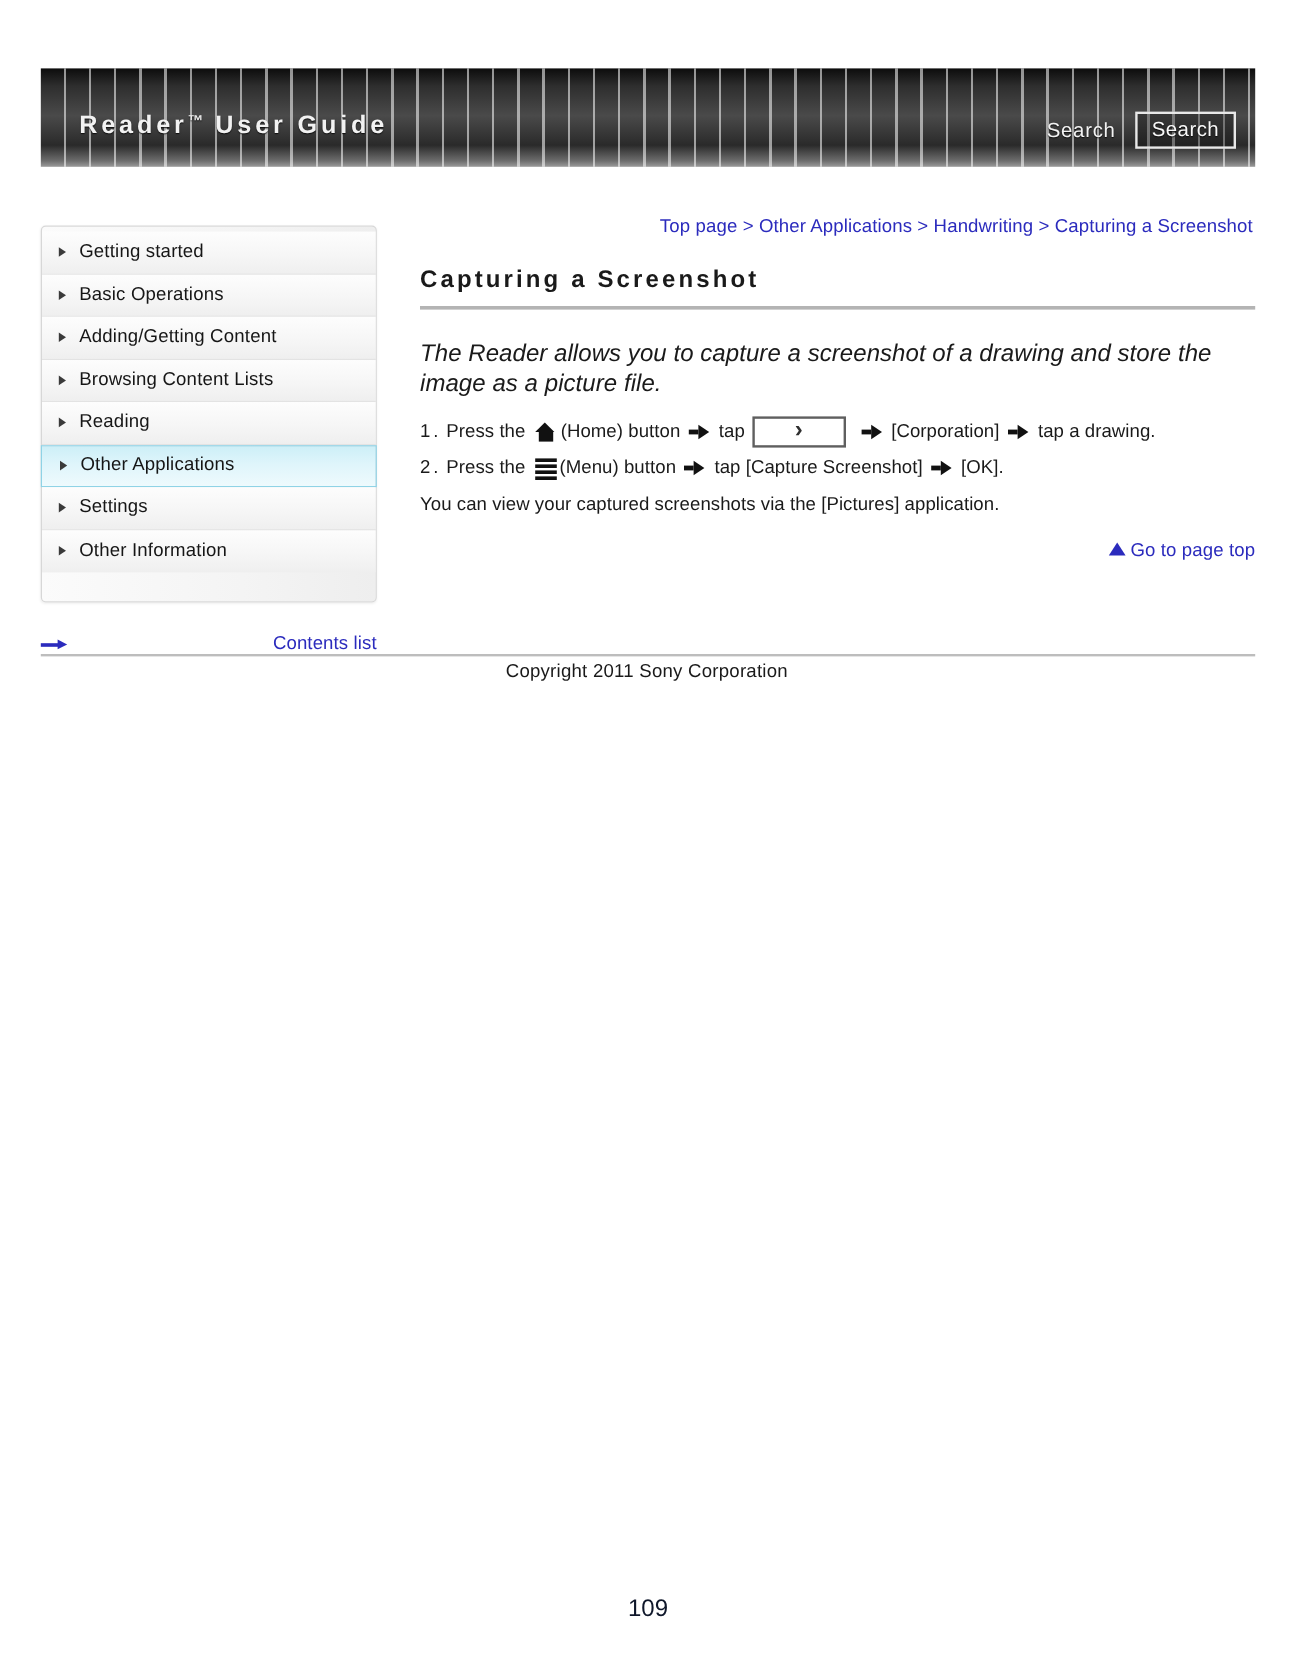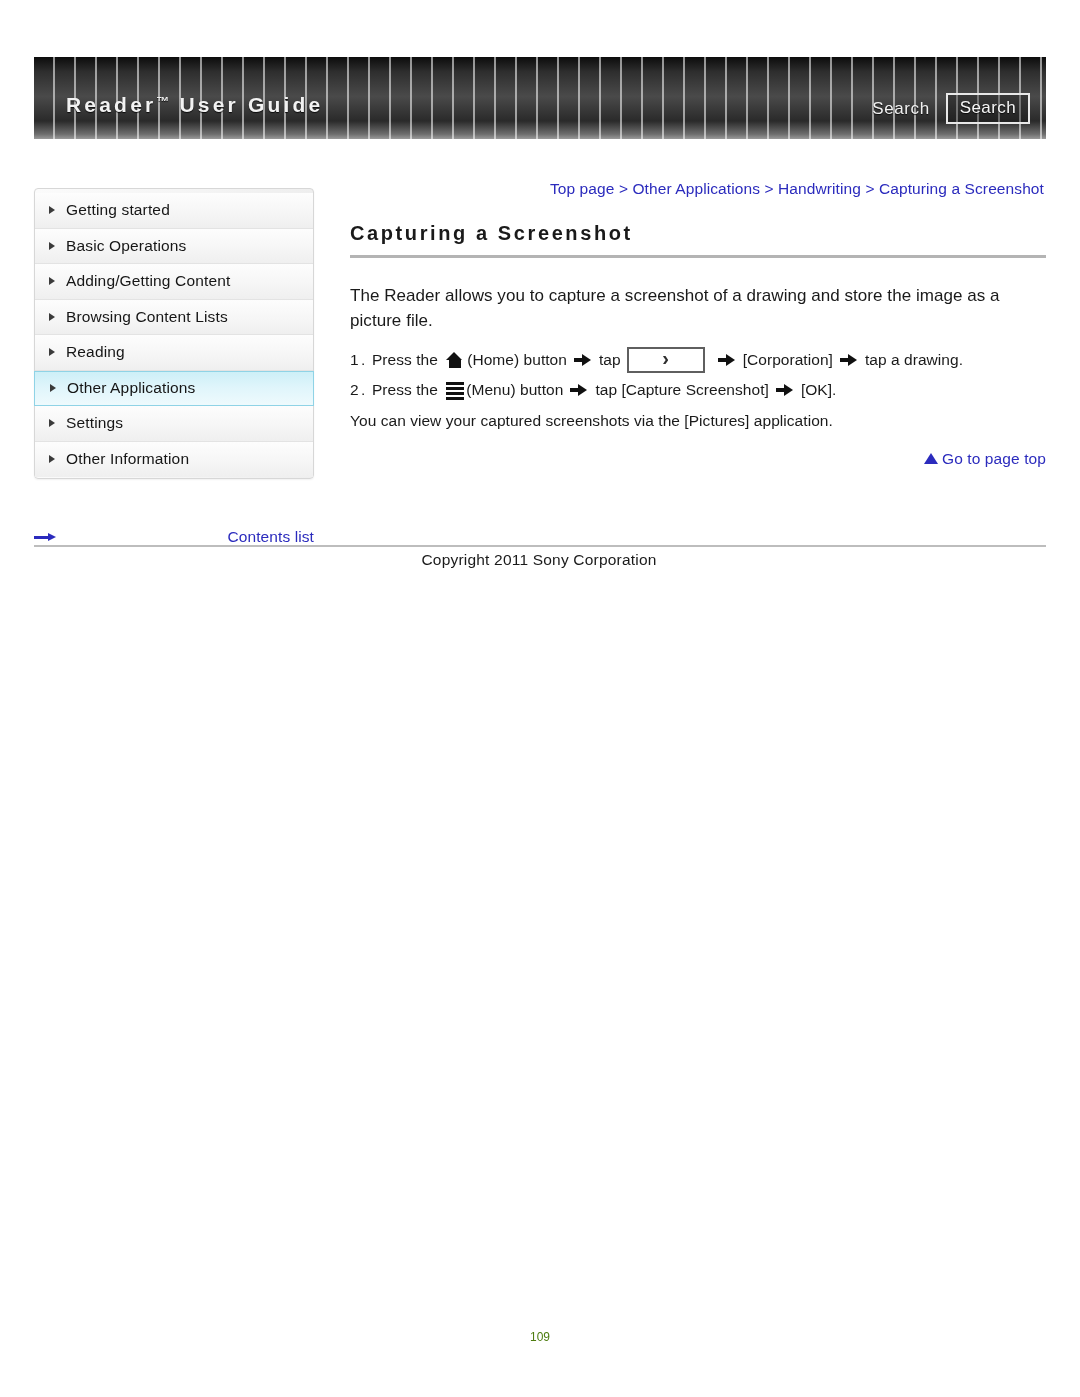--- a/index.html
+++ b/index.html
@@ -98,21 +98,21 @@
   
   .sidebar {
     position: absolute;
     left: 34px;
     top: 188px;
     width: 280px;
     background: linear-gradient(to right, #fbfbfb 0%, #f4f4f4 60%, #eeeeee 100%);
     border: 1px solid #d7d7d7;
     border-radius: 4px;
     box-shadow: 0 1px 2px rgba(0,0,0,0.06);
-    padding: 4px 0 1px 0;
+    padding: 4px 0 24px 0;
     box-sizing: border-box;
   }
   .nav-item {
     position: relative;
     height: 35.5px;
     display: flex;
     align-items: center;
     padding-left: 14px;
     box-sizing: border-box;
     border-bottom: 1px solid #e3e3e3;
@@ -203,25 +203,26 @@
     letter-spacing: 2.6px;
     margin: 0 0 10px 0;
     white-space: nowrap;
   }
   .title-rule {
     height: 3px;
     background: #b4b4b4;
     margin-bottom: 25px;
   }
   .intro {
-    font-size: 17px;
+    font-size: 20px;
     line-height: 25px;
     color: #1a1a1a;
     margin-bottom: 12px;
     letter-spacing: 0.05px;
+    font-style: italic;
   }
   .step {
     font-size: 15.5px;
     line-height: 30px;
     color: #1a1a1a;
     display: flex;
     align-items: center;
     flex-wrap: wrap;
     letter-spacing: 0.05px;
   }
@@ -378,22 +379,22 @@
     font-size: 15.5px;
     color: #1a1a1a;
     letter-spacing: 0.2px;
   }
   .page-number {
     position: absolute;
     left: 0;
     top: 1330px;
     width: 1080px;
     text-align: center;
-    font-size: 12px;
-    color: #4d7c0f;
+    font-size: 20px;
+    color: #0f172a;
   }
 </style>
 </head>
 <body>
 
 <div class="header">
   <div class="header-title"><span>Reader</span><span class="tm">™</span><span> User Guide</span></div>
   <div class="header-actions">
     <span class="search-link">Search</span>
     <span class="print-button">Search</span>

